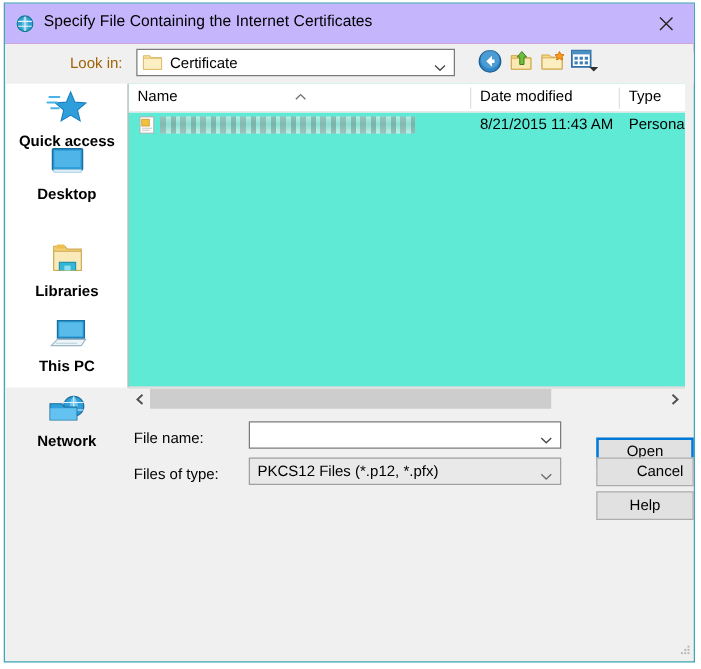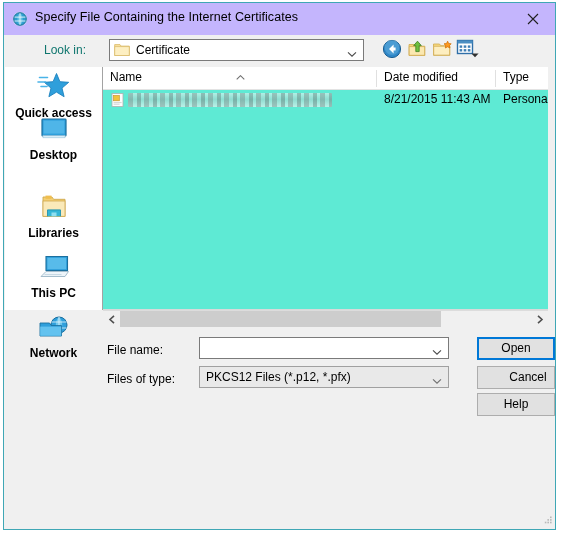--- a/index.html
+++ b/index.html
@@ -70,24 +70,24 @@
   .lookin-bar {
     position: absolute;
     left: 0;
     top: 32px;
     width: 100%;
     height: 32px;
     background: #f0f0f0;
   }
   .lookin-label {
     position: absolute;
-    left: 40px;
+    left: 52px;
     top: 8px;
     font-size: 12px;
-    color: #0f766e;
+    color: #a16207;
     white-space: nowrap;
   }
   .lookin-combo {
     position: absolute;
     left: 105px;
     top: 4px;
     width: 255px;
     height: 22px;
     box-sizing: border-box;
     background: #ffffff;
@@ -376,21 +376,21 @@
     text-align: center;
     line-height: 21px;
     cursor: default;
     padding: 0;
   }
   .btn.default {
     border: 2px solid #0078d7;
     background: #e1e1e1;
     line-height: 19px;
   }
-  #btn-open   { top: 334px; }
+  #btn-open   { top: 347px; }
   #btn-cancel { top: 363px; padding-left: 24px; }
   #btn-help   { top: 390px; }
 
   
   .grip {
     position: absolute;
     right: 2px;
     bottom: 2px;
     width: 12px;
     height: 12px;

